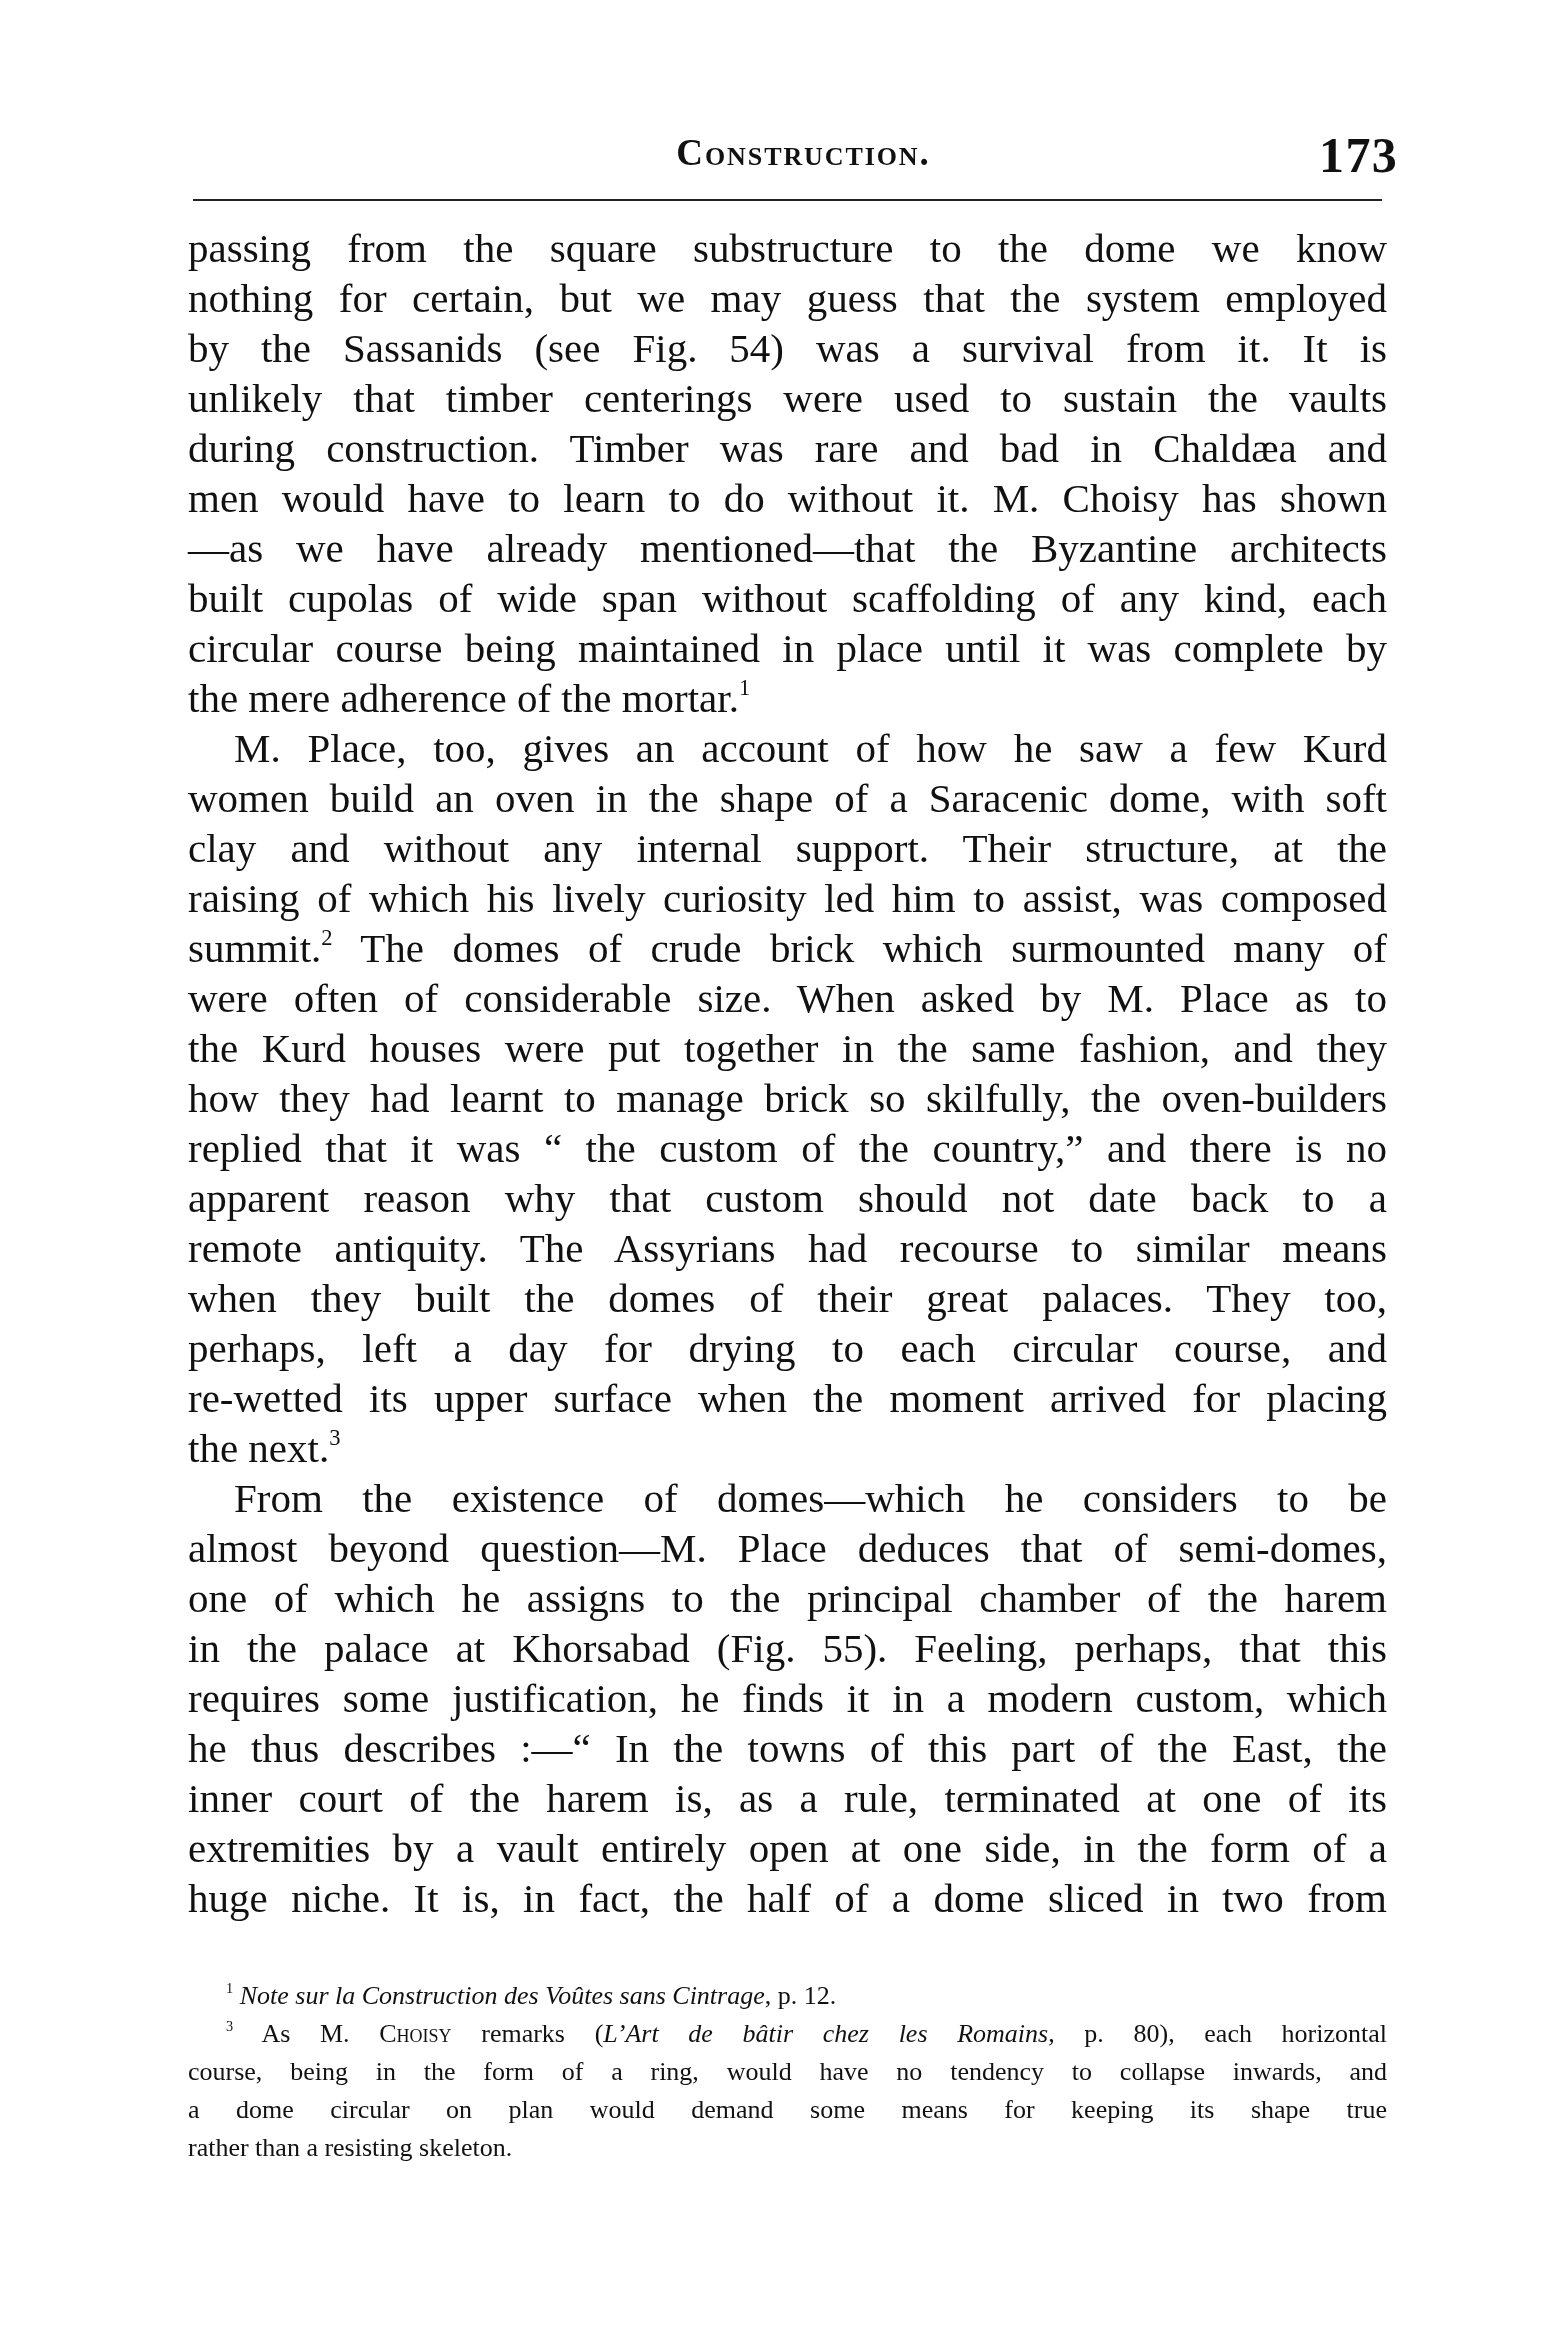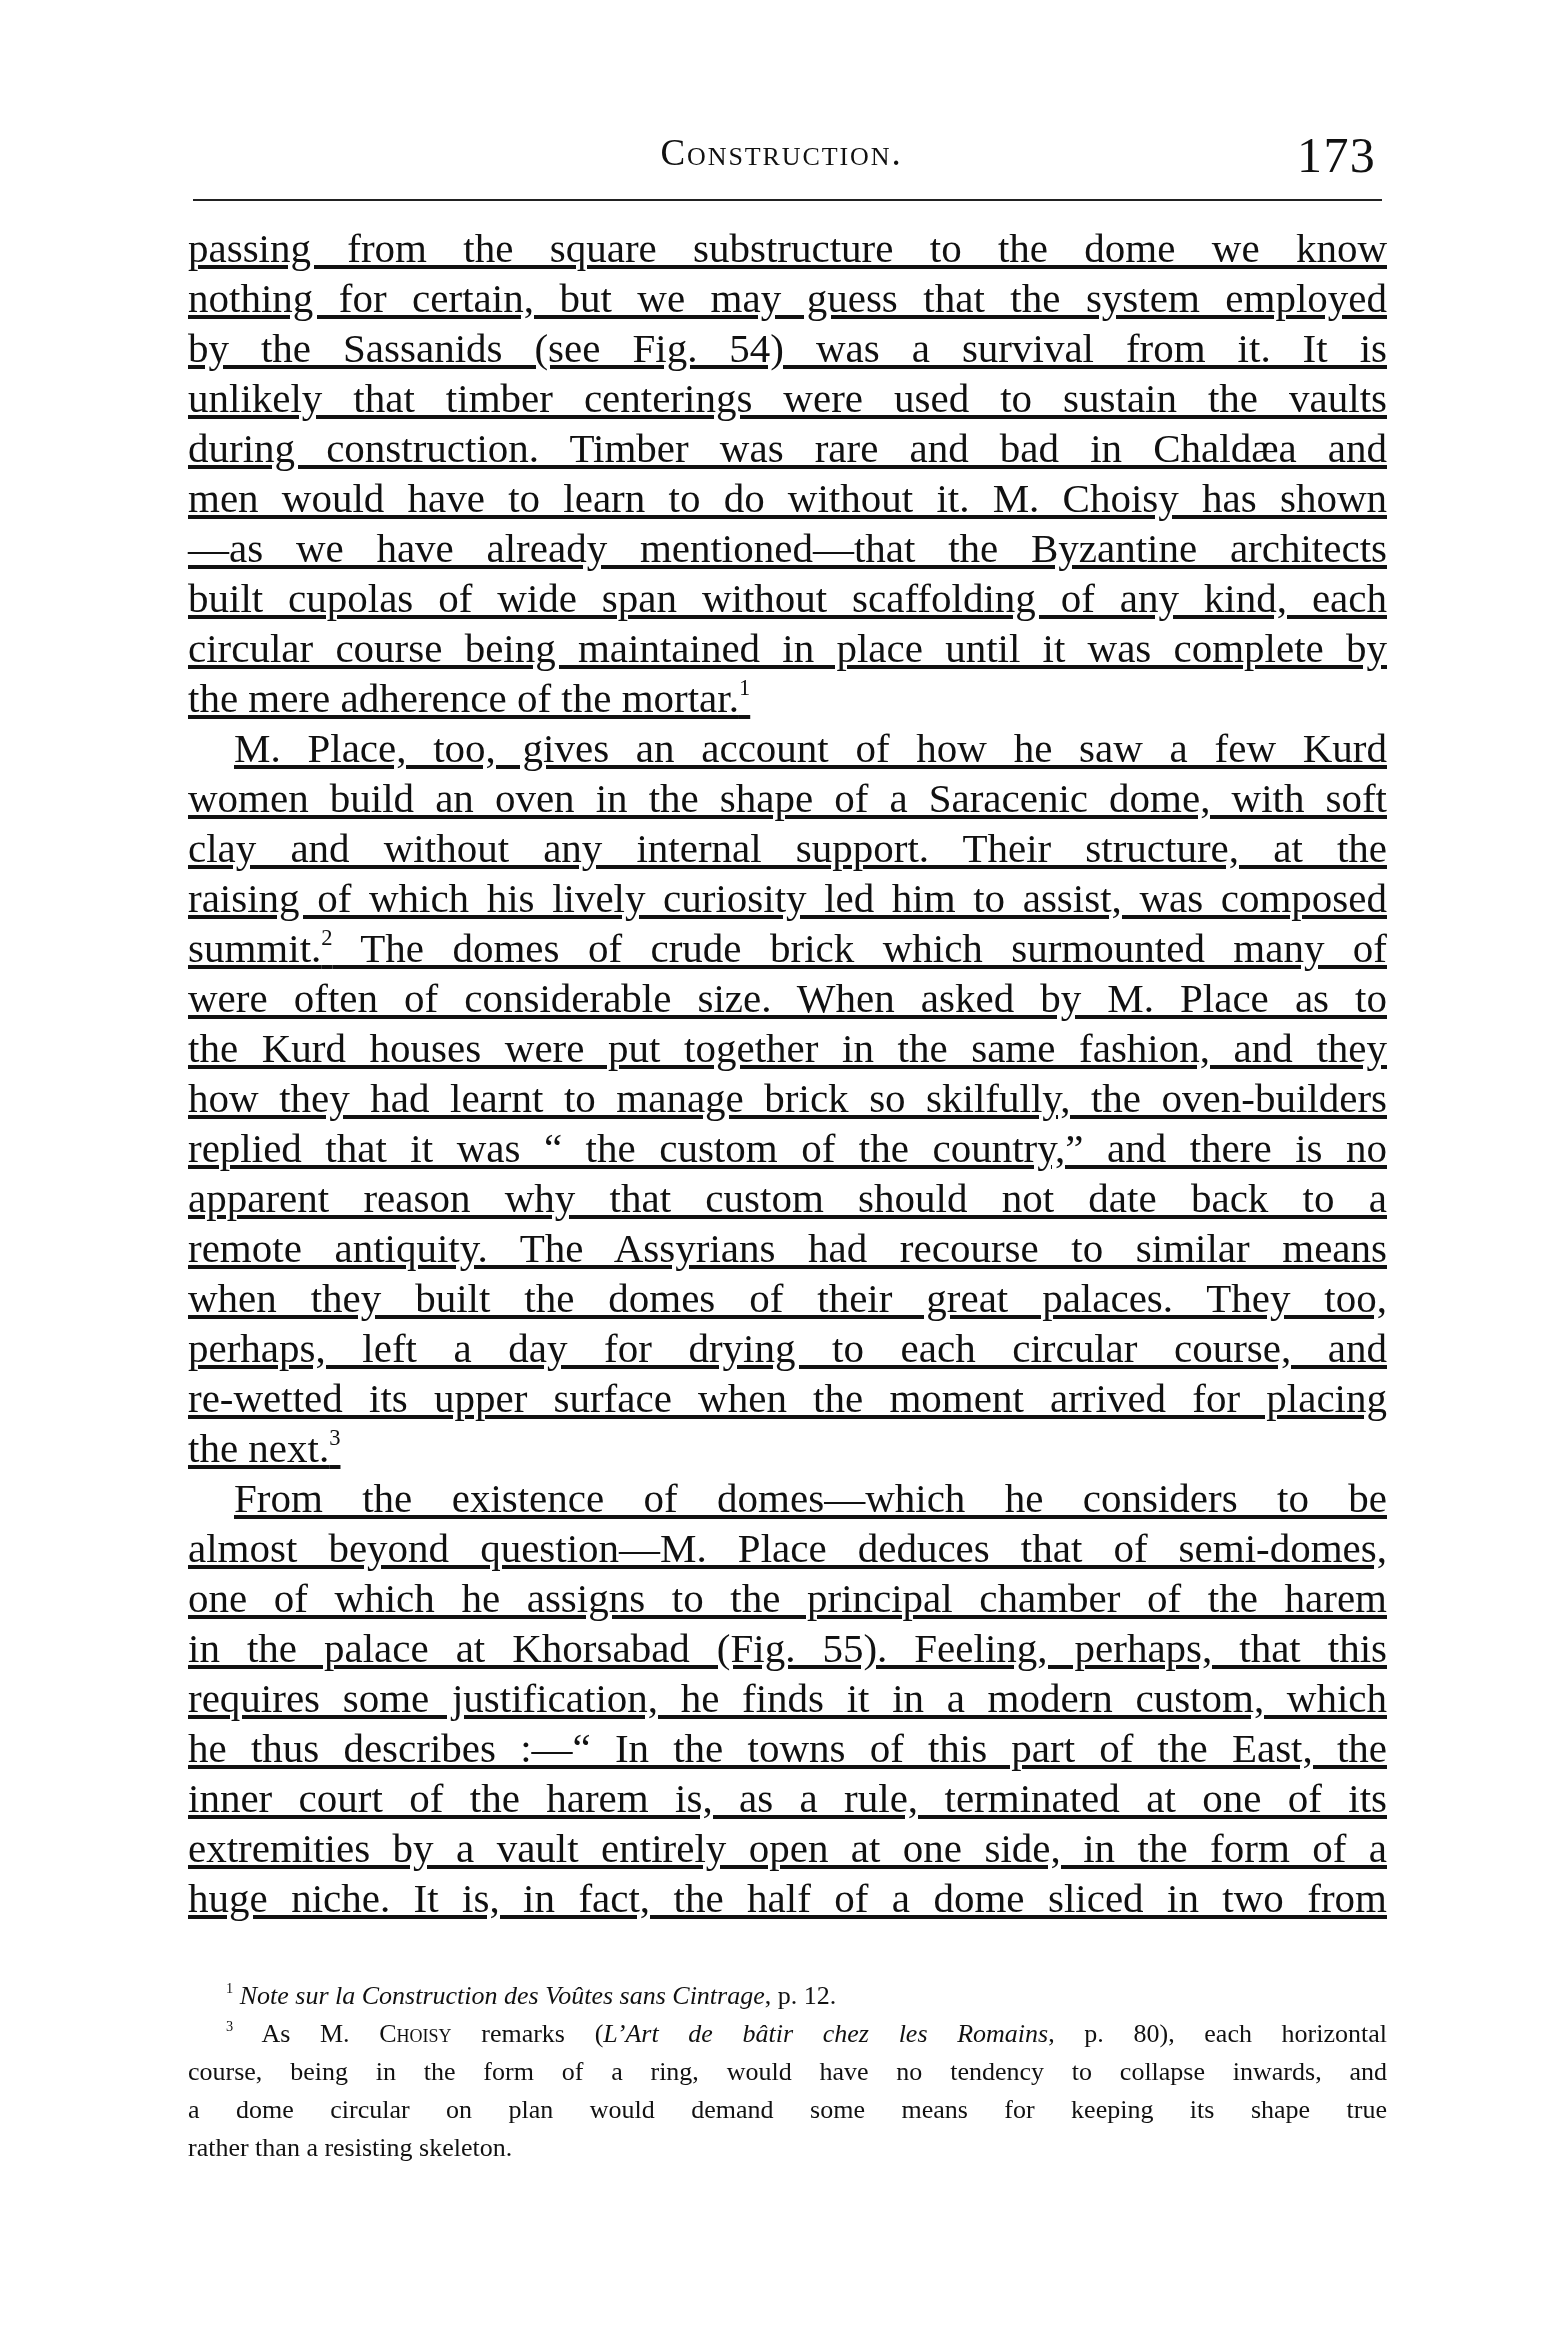--- a/index.html
+++ b/index.html
@@ -1,34 +1,34 @@
 <!DOCTYPE html>
 <html style="font-size:10px"><head>
 <meta charset="utf-8">
 <style>
   html, body { margin: 0; padding: 0; background: #ffffff; }
   body { width: 1567px; height: 2342px; position: relative; overflow: hidden;
          font-family: "Liberation Serif", "DejaVu Serif", serif; color: #111111; }
 
-  .running-head { position: absolute; left: 182px; top: 127px; width: 1199px; height: 51px; }
+  .running-head { position: absolute; left: 204px; top: 127px; width: 1199px; height: 51px; font-weight: bold; }
   .running-title { position: absolute; left: 0; right: 0; top: 0; text-align: center;
                    font-size: 37px; line-height: 51px; font-variant: small-caps;
                    letter-spacing: 1.9px; }
   .page-number { position: absolute; right: 5px; top: 2.5px; font-size: 50px; line-height: 51px;
                  letter-spacing: 1.3px; }
   .head-rule { position: absolute; left: 193px; top: 199px; width: 1189px; height: 1.9px;
                background: #222222; }
 
   .body-text { position: absolute; left: 188px; top: 223px; width: 1199px; }
   .line { height: 50px; line-height: 50px; font-size: 41px; white-space: nowrap;
           text-align: justify; text-align-last: justify; overflow: visible; }
   .line.last { text-align-last: left; }
   .line.indent { padding-left: 46px; }
   .line span { white-space: normal; }
-  .line { white-space: normal; text-decoration: underline; }
+  .line { white-space: normal; }
 
   .footnotes { position: absolute; left: 188px; top: 1977px; width: 1199px; }
   .fn-line { height: 38px; line-height: 38px; font-size: 26px;
              text-align: justify; text-align-last: justify; }
   .fn-line.last { text-align-last: left; }
   .fn-line.indent { padding-left: 38px; }
 
   .it { font-style: italic; }
   .sc { font-variant: small-caps; }
   sup, .sup { font-size: 0.55em; vertical-align: 0.75em; line-height: 0; }

